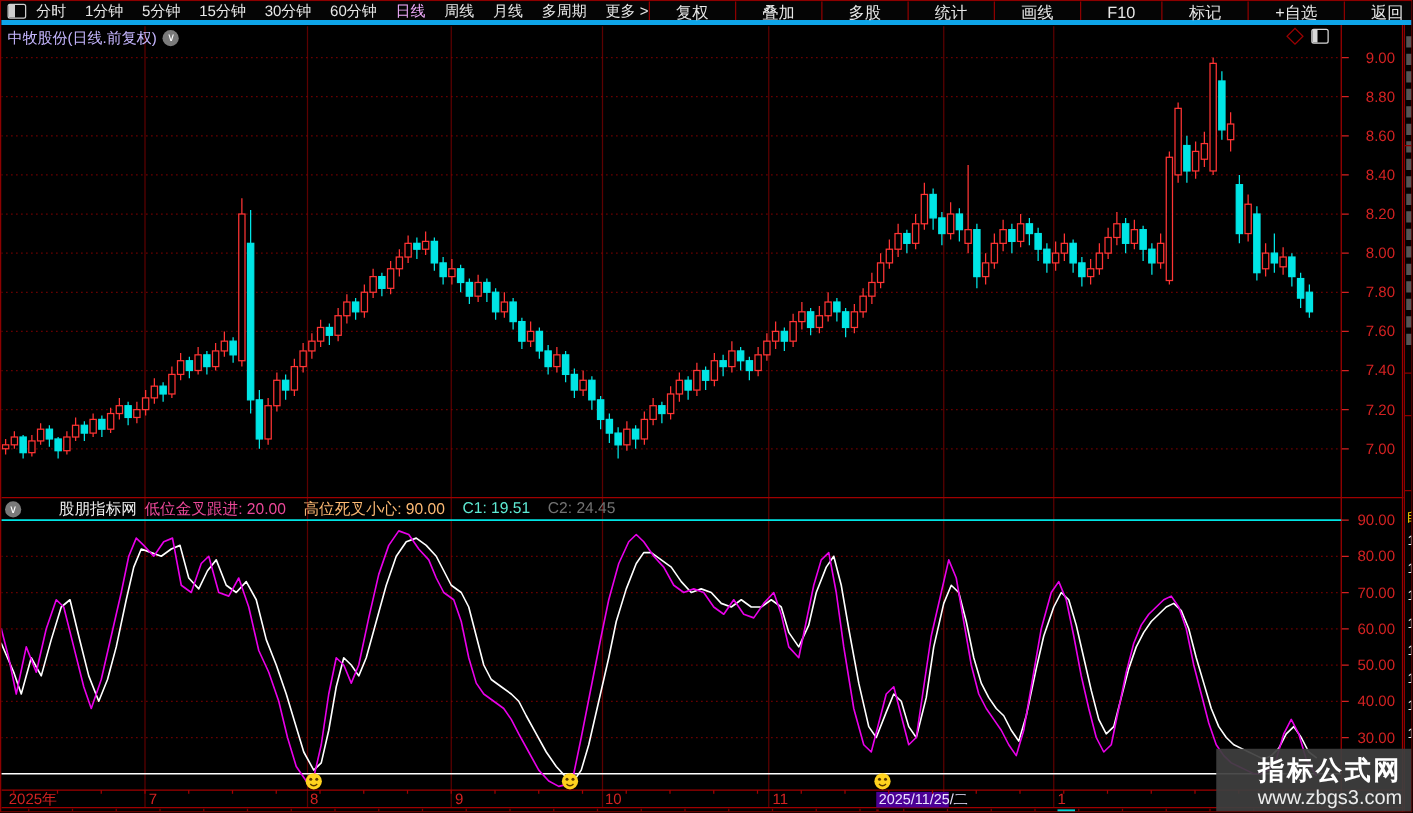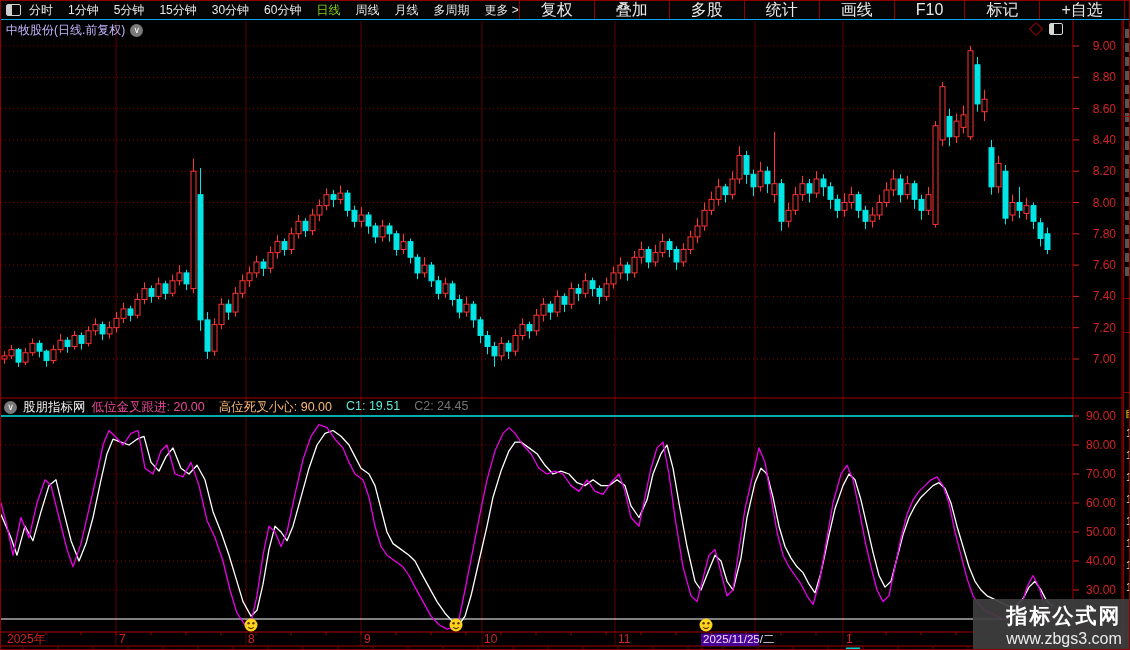--- a/index.html
+++ b/index.html
@@ -1,42 +1,42 @@
 <!DOCTYPE html>
 <html><head>
 <meta charset="utf-8">
 <style>
   html,body{margin:0;padding:0;background:#000;}
   .app{position:relative;width:1130px;height:650px;background:#000;overflow:hidden;
        font-family:"Liberation Sans","DejaVu Sans",sans-serif;box-sizing:border-box;
        border:1px solid #8d0000;}
   
   .toolbar{position:absolute;left:0;top:0;width:1130px;height:19px;background:#050505;
-           border-bottom:1px solid #0ea5e9;display:flex;align-items:center;box-sizing:border-box;}
+           border-bottom:4px solid #0ea5e9;display:flex;align-items:center;box-sizing:border-box;}
   .tb-icon{width:13px;height:10px;border:1px solid #cfcfcf;border-radius:2px;margin:0 8px 0 5px;
            position:relative;flex:0 0 auto;}
   .tb-icon::before{content:"";position:absolute;left:0;top:0;bottom:0;width:5px;background:#cfcfcf;}
   .tb-left{display:flex;align-items:center;gap:15px;}
   .tb-left .tbi{color:#e8e8e8;font-size:12px;line-height:18px;cursor:default;white-space:nowrap;}
-  .tb-left .tbi.active{color:#84cc16;}
+  .tb-left .tbi.active{color:#f0abfc;}
   .tb-right{margin-left:auto;display:flex;align-items:stretch;height:100%;}
-  .tb-right .tbi{color:#e8e8e8;font-size:16px;line-height:17px;padding:0 21px;border-left:1px solid #8d0000;white-space:nowrap;}
+  .tb-right .tbi{color:#e8e8e8;font-size:13px;line-height:17px;padding:0 21px;border-left:1px solid #8d0000;white-space:nowrap;}
   
   .title-row{position:absolute;left:5px;top:21px;display:flex;align-items:center;gap:5px;z-index:5;}
   .title-text{color:#c4b5fd;font-size:12px;}
   .chev-circle{width:13px;height:13px;border-radius:50%;background:#7a7a7a;color:#fff;
                font-size:9px;line-height:12px;text-align:center;display:inline-block;}
   .corner-icons{position:absolute;left:1030px;top:22px;display:flex;gap:8px;align-items:center;z-index:5;}
   .diamond{width:8px;height:8px;border:1px solid #9a0000;transform:rotate(45deg);}
   .pane-icon{width:12px;height:10px;border:1px solid #d8d8d8;border-radius:2px;position:relative;}
   .pane-icon::before{content:"";position:absolute;left:0;top:0;bottom:0;width:4px;background:#d8d8d8;}
   
   .ind-header{position:absolute;left:0;top:399px;width:1070px;height:14px;display:flex;
               align-items:center;gap:6px;z-index:5;padding-left:3px;}
-  .ind-header .src{color:#efefef;font-size:12.5px;}
+  .ind-header .src{color:#efefef;font-size:12.5px;margin-left:24px;}
   .ind-item{font-size:12.5px;white-space:nowrap;}
   
   .right-strip{position:absolute;left:1122px;top:19px;width:8px;height:631px;overflow:hidden;
                border-left:1px solid #8d0000;background:#020202;z-index:4;}
   .strip-bars{position:absolute;left:1px;top:4px;width:7px;}
   .strip-bars i{display:block;width:9px;height:9px;margin:5px 0;background:#9a9a9a;opacity:.55;}
   .strip-head{position:absolute;left:1px;top:386px;color:#ffd400;font-size:11px;}
   .strip-nums{position:absolute;left:2px;top:402px;color:#e8e8e8;font-size:11px;line-height:22px;}
   .strip-sep{position:absolute;left:0;width:8px;height:1px;background:#8d0000;}
   

